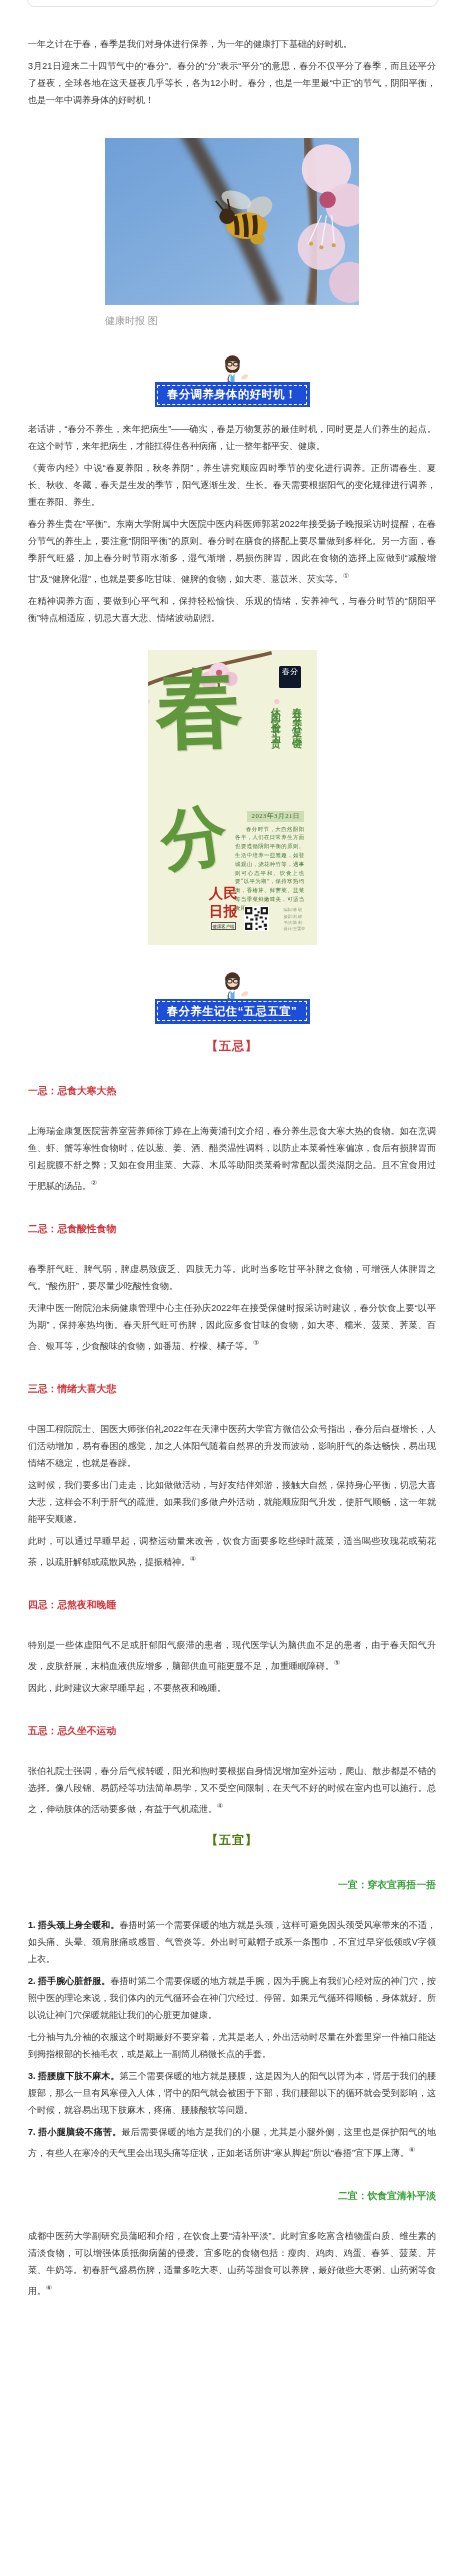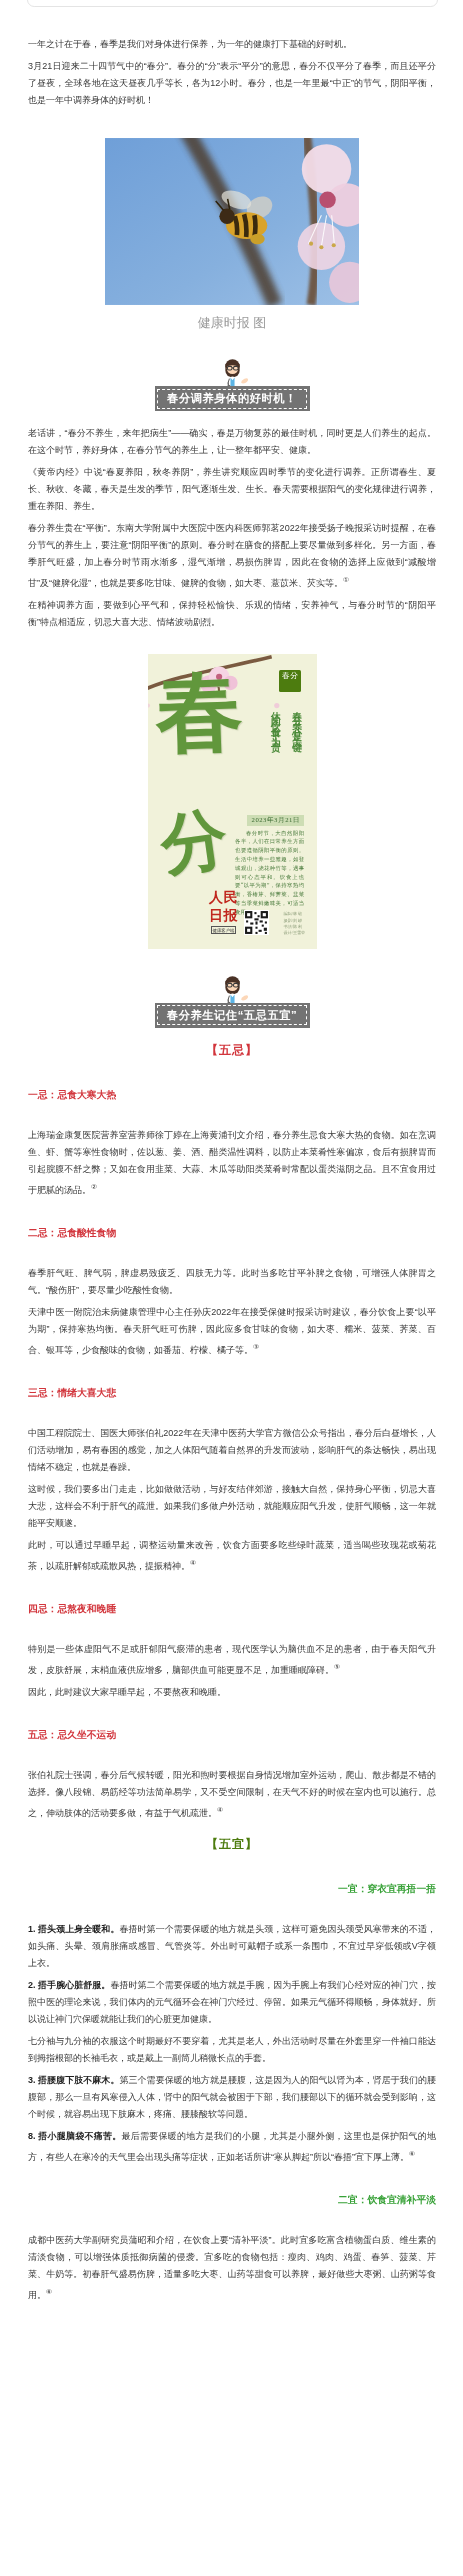--- a/index.html
+++ b/index.html
@@ -12,32 +12,32 @@
   .para b{color:#1f1f1f;}
   .para sup{font-size:6.7px;}
   .h-red{color:#d2353c;font-weight:bold;font-size:9.8px;margin:28px 0 25px;}
   .h-green{color:#39a239;font-weight:bold;font-size:9.8px;margin:28px 0 25px;text-align:right;}
   .center-red,.center-green{text-align:center;font-weight:bold;font-size:12px;margin:14px 0 30px;letter-spacing:1px;}
   .center-red{color:#d2353c;}
   .center-green{color:#4d7c0f;}
   
   .figure{margin:29px auto 0;width:254px;}
   .bee-img{display:block;width:254px;height:167px;}
-  .caption{text-align:center;color:#9b9b9b;font-size:13px;margin:9.3px 0 0;}
+  .caption{color:#9b9b9b;font-size:10px;margin:9.3px 0 0;}
   
   .cta{width:155px;margin:26px auto 13.4px;text-align:center;}
   .cta .avatar{display:block;margin:0 auto -1px;}
-  .cta-btn{position:relative;display:block;width:155px;height:25px;background:#737373;border:none;cursor:pointer;padding:0;}
+  .cta-btn{position:relative;display:block;width:155px;height:25px;background:#1d4ed8;border:none;cursor:pointer;padding:0;}
   .cta-btn .dash{position:absolute;left:2.6px;top:2.6px;right:2.6px;bottom:2.6px;border:1px dashed #ffffff;}
   .cta-btn .lbl{position:relative;color:#ffffff;font-weight:bold;font-size:11.3px;line-height:25px;letter-spacing:0.5px;}
   
   .poster{position:relative;width:169px;height:295px;margin:23px auto;background:#f1f2da;overflow:hidden;
     font-family:"Liberation Serif","DejaVu Serif",serif;}
   .poster .blossom-branch{position:absolute;left:0;top:0;}
-  .poster .seal{position:absolute;right:15.5px;top:16.5px;width:21.6px;height:21.6px;background:#4d7c0f;color:#fff;
+  .poster .seal{position:absolute;right:15.5px;top:16.5px;width:21.6px;height:21.6px;background:#0f172a;color:#fff;
     font-size:7.7px;line-height:10.3px;text-align:center;padding-top:0.5px;box-sizing:border-box;border-radius:1.5px;letter-spacing:0.5px;}
   .poster .big-chun{position:absolute;left:8.2px;top:15.5px;font-size:87px;color:#61973c;font-weight:bold;line-height:1;
     text-shadow:1px 1px 1px rgba(90,120,60,.25);transform:rotate(-2deg);}
   .poster .big-fen{position:absolute;left:13.4px;top:155px;font-size:66px;color:#61973c;font-weight:bold;line-height:1;
     transform:rotate(-8deg);text-shadow:1px 1px 1px rgba(90,120,60,.25);}
   .poster .vcols{position:absolute;right:13.4px;top:49px;height:103px;display:flex;flex-direction:row-reverse;gap:8.2px;}
   .poster .vcol{writing-mode:vertical-rl;font-size:9.8px;color:#4c8b3a;letter-spacing:5.2px;font-weight:bold;}
   .poster .date-badge{position:absolute;right:12.4px;top:161px;background:#cdddb4;color:#3c6b33;font-size:6.7px;
     padding:1px 4.1px;letter-spacing:0.5px;}
   .poster .ptext{position:absolute;right:12.4px;top:175px;width:69px;font-size:5.4px;line-height:8.8px;color:#47793a;
@@ -125,21 +125,21 @@
         <circle cx="41" cy="55" r="3" fill="#666"></circle>
         <path d="M66,44 q8,-6 12,-4 q2,4 -4,8 q-6,3 -9,0 z" fill="#fcd7b8"></path>
       </svg>
       <button class="cta-btn">
         <span class="dash"></span>
         <span class="lbl">春分调养身体的好时机！</span>
       </button>
     </div>
 
     <div>
-        <div class="para">老话讲，“春分不养生，来年把病生”——确实，春是万物复苏的最佳时机，同时更是人们养生的起点。在这个时节，养好身体，在春分节气的养生上，让一整年都平安、健康。</div>
+        <div class="para">老话讲，“春分不养生，来年把病生”——确实，春是万物复苏的最佳时机，同时更是人们养生的起点。在这个时节，来年把病生，才能扛得住各种病痛，让一整年都平安、健康。</div>
         <div class="para">《黄帝内经》中说“春夏养阳，秋冬养阴”，养生讲究顺应四时季节的变化进行调养。正所谓春生、夏长、秋收、冬藏，春天是生发的季节，阳气逐渐生发、生长。春天需要根据阳气的变化规律进行调养，重在养阳、养生。</div>
         <div class="para">春分养生贵在“平衡”。东南大学附属中大医院中医内科医师郭茗2022年接受扬子晚报采访时提醒，在春分节气的养生上，要注意“阴阳平衡”的原则。春分时在膳食的搭配上要尽量做到多样化。另一方面，春季肝气旺盛，加上春分时节雨水渐多，湿气渐增，易损伤脾胃，因此在食物的选择上应做到“减酸增甘”及“健脾化湿”，也就是要多吃甘味、健脾的食物，如大枣、薏苡米、芡实等。<sup>①</sup></div>
         <div class="para">在精神调养方面，要做到心平气和，保持轻松愉快、乐观的情绪，安养神气，与春分时节的“阴阳平衡”特点相适应，切忌大喜大悲、情绪波动剧烈。</div>
       </div>
 
     <div class="poster">
       <svg class="blossom-branch" width="169" height="62" viewBox="0 0 328 120">
         <path d="M-10,70 C60,40 140,30 240,5" stroke="#7a5a40" stroke-width="7" fill="none"></path>
         <path d="M120,42 q20,14 18,34" stroke="#7a5a40" stroke-width="4" fill="none"></path>
         <g>
@@ -234,20 +234,20 @@
         <div class="para">特别是一些体虚阳气不足或肝郁阳气瘀滞的患者，现代医学认为脑供血不足的患者，由于春天阳气升发，皮肤舒展，末梢血液供应增多，脑部供血可能更显不足，加重睡眠障碍。<sup>⑤</sup></div>
         <div class="para">因此，此时建议大家早睡早起，不要熬夜和晚睡。</div>
         <div class="h-red">五忌：忌久坐不运动</div>
         <div class="para">张伯礼院士强调，春分后气候转暖，阳光和煦时要根据自身情况增加室外运动，爬山、散步都是不错的选择。像八段锦、易筋经等功法简单易学，又不受空间限制，在天气不好的时候在室内也可以施行。总之，伸动肢体的活动要多做，有益于气机疏泄。<sup>④</sup></div>
         <div class="center-green">【五宜】</div>
         <div class="h-green">一宜：穿衣宜再捂一捂</div>
         <div class="para"><b>1. 捂头颈上身全暖和。</b>春捂时第一个需要保暖的地方就是头颈，这样可避免因头颈受风寒带来的不适，如头痛、头晕、颈肩胀痛或感冒、气管炎等。外出时可戴帽子或系一条围巾，不宜过早穿低领或V字领上衣。</div>
         <div class="para"><b>2. 捂手腕心脏舒服。</b>春捂时第二个需要保暖的地方就是手腕，因为手腕上有我们心经对应的神门穴，按照中医的理论来说，我们体内的元气循环会在神门穴经过、停留。如果元气循环得顺畅，身体就好。所以说让神门穴保暖就能让我们的心脏更加健康。</div>
         <div class="para">七分袖与九分袖的衣服这个时期最好不要穿着，尤其是老人，外出活动时尽量在外套里穿一件袖口能达到拇指根部的长袖毛衣，或是戴上一副筒儿稍微长点的手套。</div>
         <div class="para"><b>3. 捂腰腹下肢不麻木。</b>第三个需要保暖的地方就是腰腹，这是因为人的阳气以肾为本，肾居于我们的腰腹部，那么一旦有风寒侵入人体，肾中的阳气就会被困于下部，我们腰部以下的循环就会受到影响，这个时候，就容易出现下肢麻木，疼痛、腰膝酸软等问题。</div>
-        <div class="para"><b>8. 捂小腿脑袋不痛苦。</b>最后需要保暖的地方是我们的小腿，尤其是小腿外侧，这里也是保护阳气的地方，有些人在寒冷的天气里会出现头痛等症状，正如老话所讲“寒从脚起”所以“春捂”宜下厚上薄。<sup>⑥</sup></div>
+        <div class="para"><b>7. 捂小腿脑袋不痛苦。</b>最后需要保暖的地方是我们的小腿，尤其是小腿外侧，这里也是保护阳气的地方，有些人在寒冷的天气里会出现头痛等症状，正如老话所讲“寒从脚起”所以“春捂”宜下厚上薄。<sup>⑥</sup></div>
         <div class="h-green">二宜：饮食宜清补平淡</div>
         <div class="para">成都中医药大学副研究员蒲昭和介绍，在饮食上要“清补平淡”。此时宜多吃富含植物蛋白质、维生素的清淡食物，可以增强体质抵御病菌的侵袭。宜多吃的食物包括：瘦肉、鸡肉、鸡蛋、春笋、菠菜、芹菜、牛奶等。初春肝气盛易伤脾，适量多吃大枣、山药等甜食可以养脾，最好做些大枣粥、山药粥等食用。<sup>⑥</sup></div>
       </div>
   </div>
 
 </div>
 
 
 </body></html>

